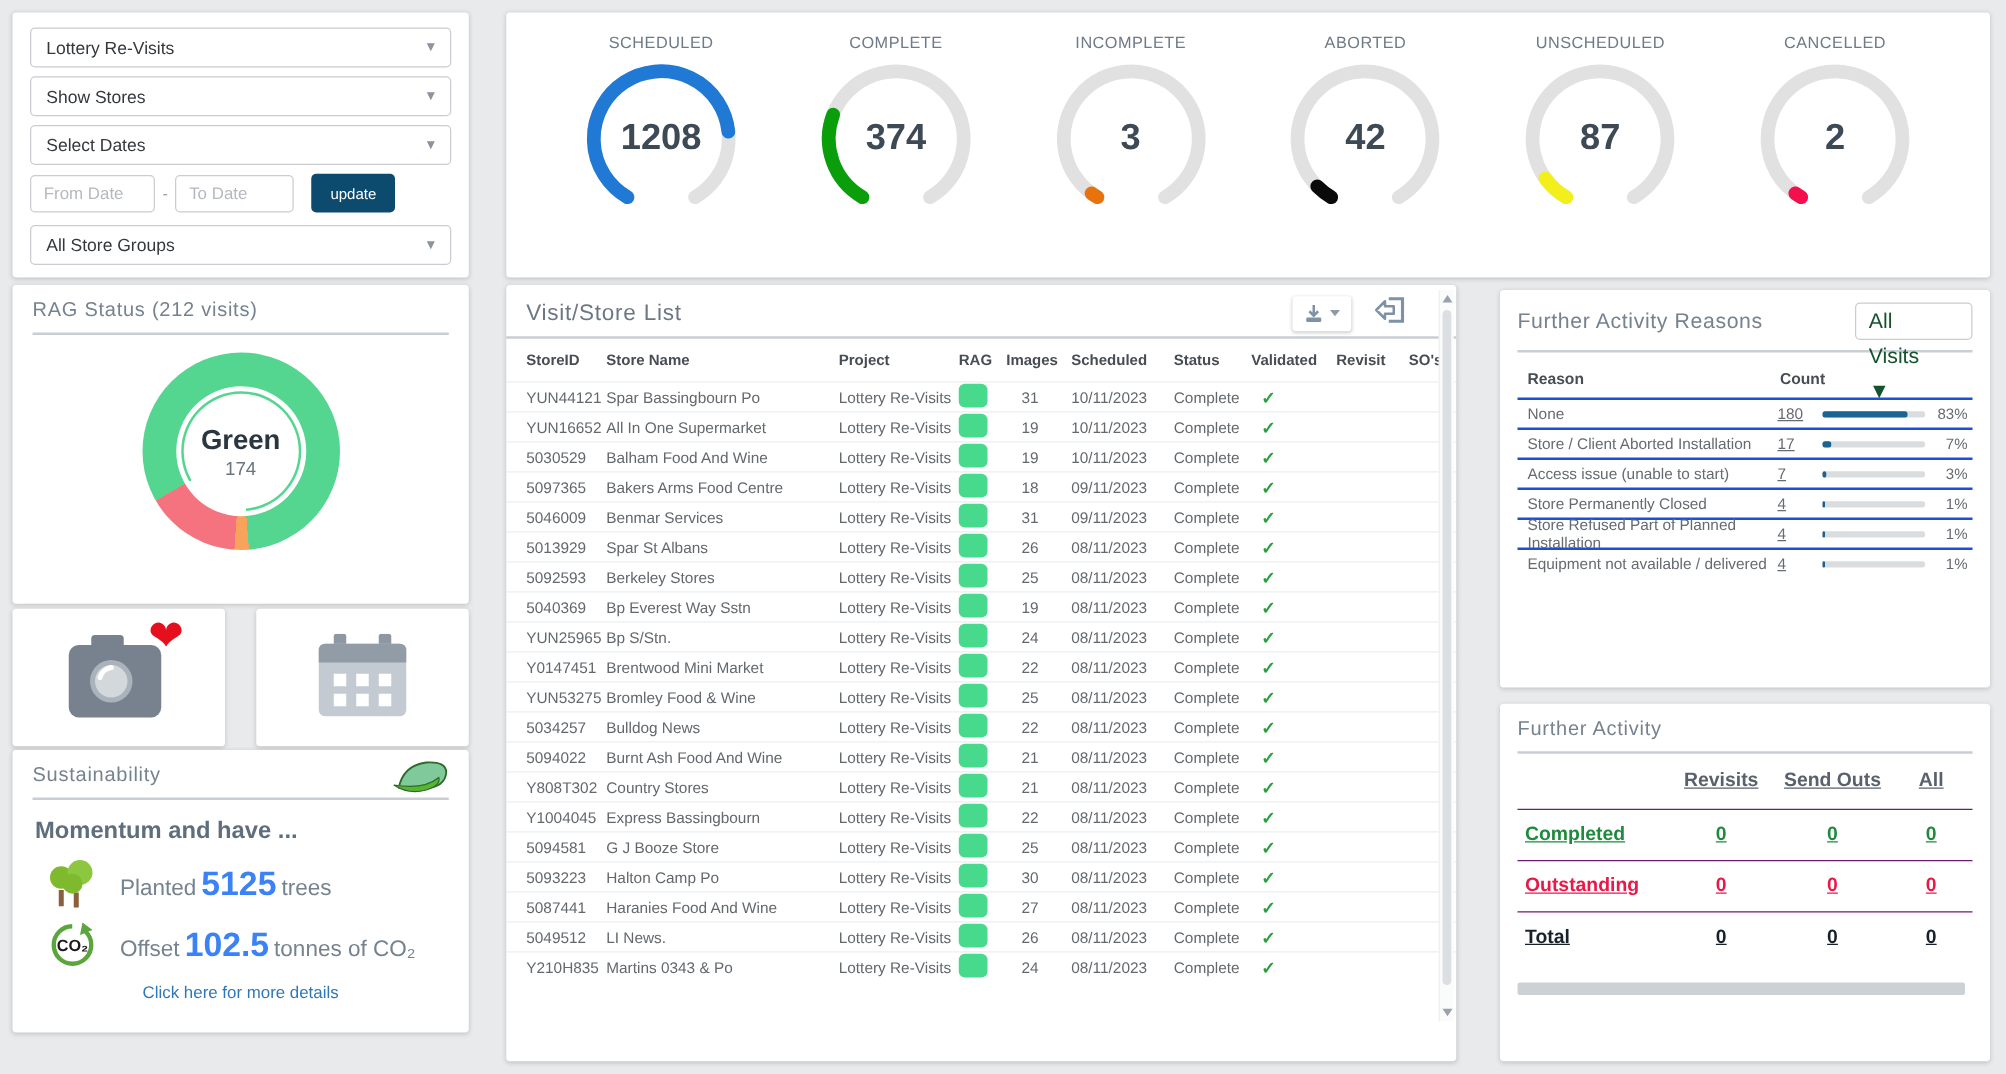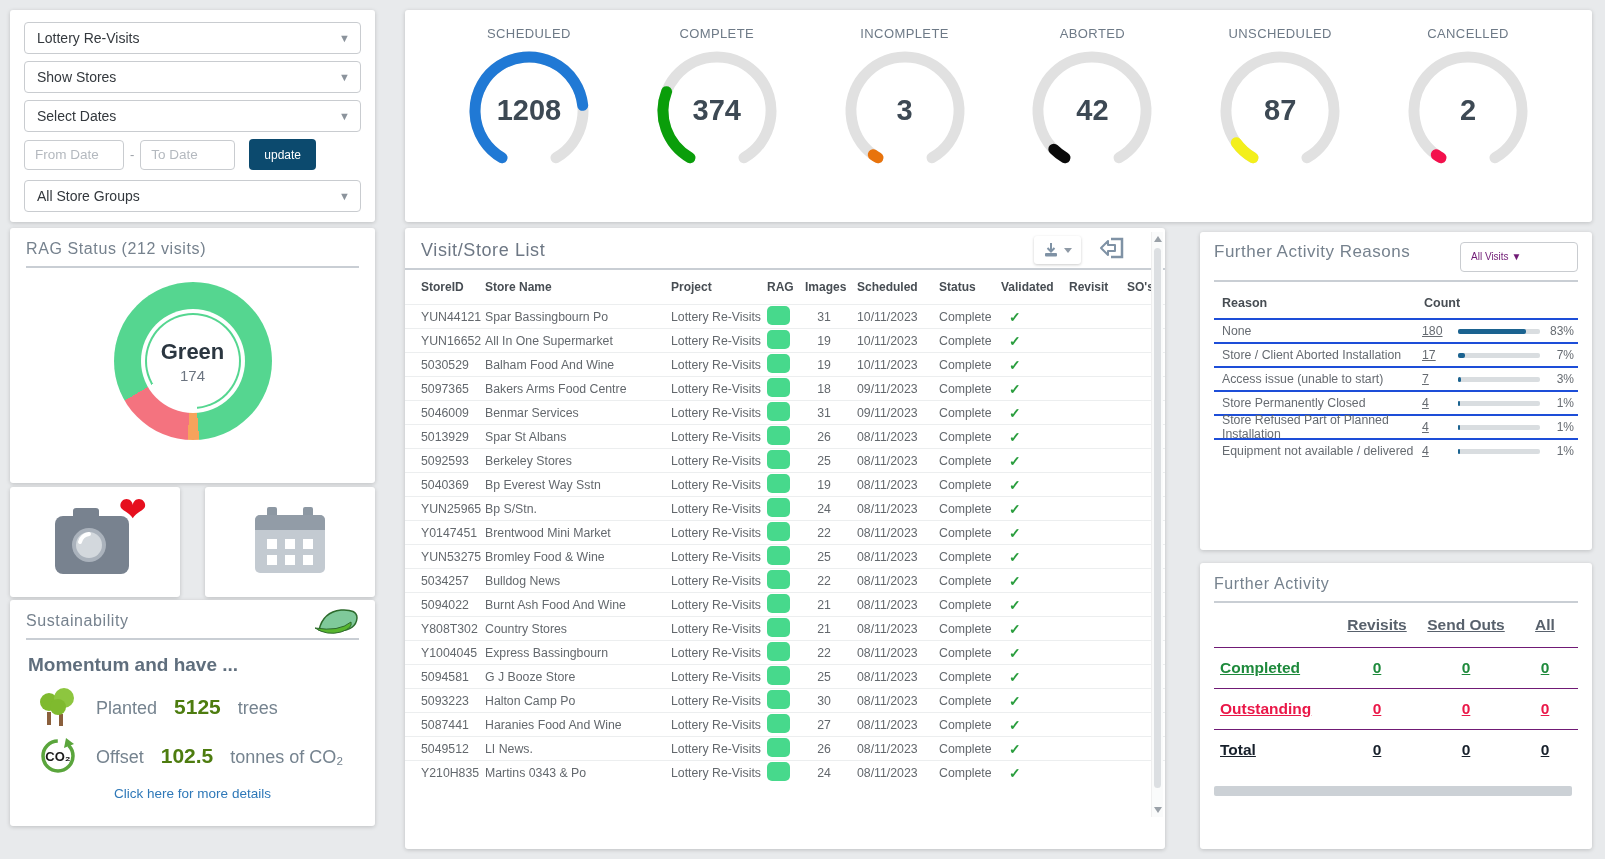--- a/index.html
+++ b/index.html
@@ -48,21 +48,21 @@
   .cardA { left:10px; top:487px; width:170px; height:110px; display:flex; align-items:center; justify-content:center; cursor:pointer;}
   .cardB { left:205px; top:487px; width:170px; height:110px; display:flex; align-items:center; justify-content:center; cursor:pointer;}
   .camwrap { position:relative; width:92px; height:76px; }
   .camwrap .heart { position:absolute; right:-6px; top:-12px; color:#e60f1e; font-size:34px; line-height:1; }
 
   
   .sus { left:10px; top:600px; width:365px; height:226px; padding:0 16px; }
   .sus-head { display:flex; align-items:flex-end; justify-content:space-between; }
   .momentum { font-size:19px; font-weight:bold; color:#5f6e7d; margin:14px 0 10px 2px; }
   .sus-row { display:flex; align-items:center; gap:18px; margin:6px 0 8px 12px; color:#75838f; font-size:18px; }
-  .sus-row b { font-size:21px; color:#4d7c0f; margin:0 17px; }
+  .sus-row b { font-size:27px; color:#3b82f6; margin:0 4px; }
   .sus-link { text-align:center; color:#2e78b8; font-size:13.5px; margin-top:10px; cursor:pointer; }
 
   
   .tbl { left:405px; top:228px; width:760px; height:621px; padding:0; }
   .tbl-head { display:flex; justify-content:space-between; align-items:center; padding:8px 40px 4px 16px; }
   .tbl-title { font-size:18px; color:#6d7784; letter-spacing:.6px; }
   .tbl-tools { display:flex; align-items:center; gap:18px; }
   .dl-btn { display:flex; align-items:center; gap:5px; background:#fff; border-radius:3px; box-shadow:0 1px 3px rgba(0,0,0,.2);
             padding:6px 9px; cursor:pointer; }
   .dl-caret { width:0; height:0; border-left:4px solid transparent; border-right:4px solid transparent; border-top:5px solid #8f9aa6; }
@@ -75,24 +75,24 @@
   .rag-chip { display:inline-block; width:23px; height:19px; border-radius:5px; background:#47d98c; }
   .check { color:#2b9e3f; font-size:14px; font-weight:bold; padding-left:8px; }
   .vscroll { position:absolute; right:2px; top:4px; width:12px; height:585px; background:#fafbfb; border-left:1px solid #efefef; }
   .vscroll .up, .vscroll .down { position:absolute; left:2px; width:0; height:0; border-left:4px solid transparent; border-right:4px solid transparent; }
   .vscroll .up { top:4px; border-bottom:6px solid #9aa1a8; }
   .vscroll .down { bottom:4px; border-top:6px solid #9aa1a8; }
   .vscroll .thumb { position:absolute; left:2px; top:16px; width:7px; height:540px; background:#dcdfe2; border-radius:4px; }
 
   
   .reasons { left:1200px; top:232px; width:392px; height:318px; padding:0 14px; }
-  .reasons-head { display:flex; justify-content:space-between; padding-top:10px; }
+  .reasons-head { display:flex; justify-content:space-between; align-items:center; padding-top:10px; }
   .reasons-title { font-size:17px; color:#76828e; letter-spacing:.5px; }
-  .mini-sel { position:relative; width:118px; height:30px; border:1px solid #c9ccd0; border-radius:4px; font-size:10px;
-              color:#701a75; line-height:28px; padding:0 22px 0 10px; cursor:pointer; }
+  .mini-sel { position:relative; width:94px; height:30px; border:1px solid #c9ccd0; border-radius:4px; font-size:17px;
+              color:#14532d; line-height:28px; padding:0 22px 0 10px; cursor:pointer; }
   .rhead { display:flex; font-size:12.5px; font-weight:bold; color:#474d53; padding:14px 4px 8px 8px; }
   .rhead .rc1 { flex:1; } .rhead .rc2 { width:150px; }
   .rrow { display:flex; align-items:center; height:24px; border-top:2px solid #1d4ed8; font-size:12.3px; color:#666b71; padding:0 4px 0 8px;}
   .rrow .rname { flex:1; }
   .rrow .rcount { width:28px; text-align:left; margin-right:8px;text-decoration:underline; }
   .rrow .rbar { width:82px; height:5px; background:#d9dde0; border-radius:2px; position:relative; }
   .rrow .rfill { position:absolute; left:0; top:0; bottom:0; background:#1b6390; border-radius:2px; }
   .rrow .rpct { width:34px; text-align:right; font-size:12px; }
 
   

